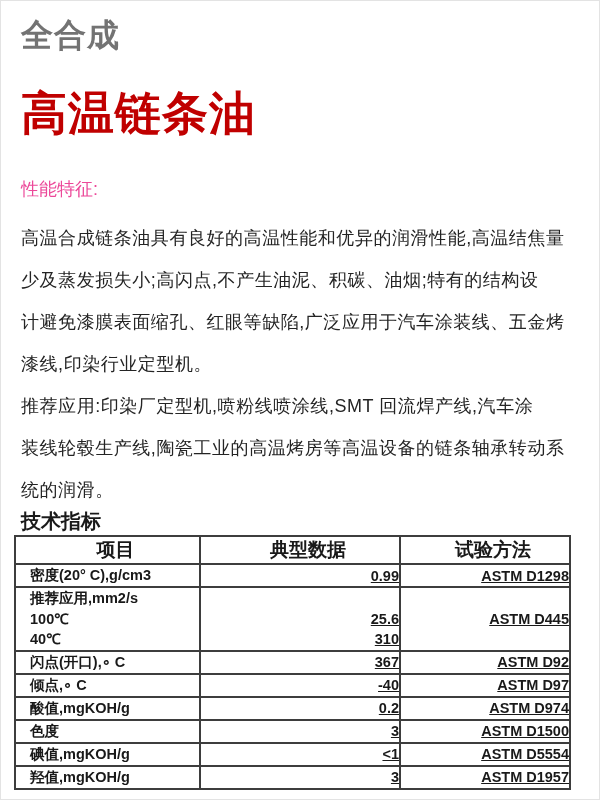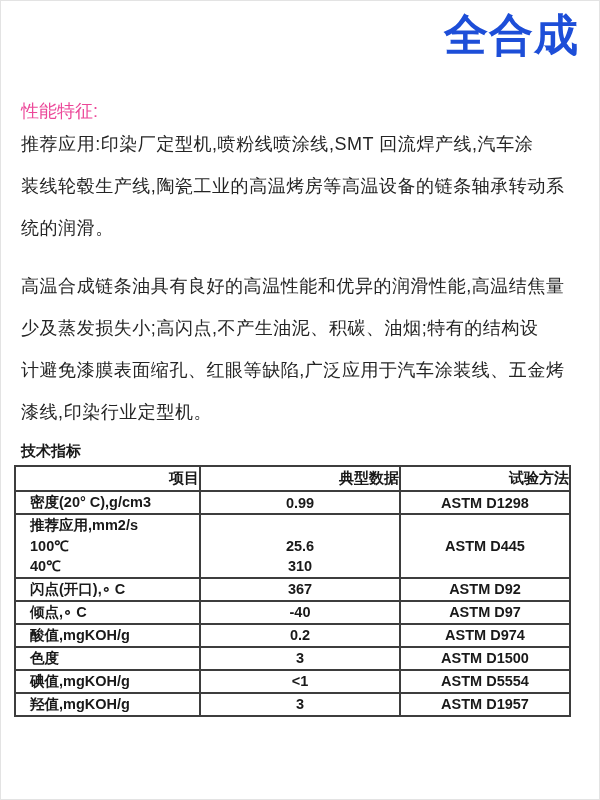--- a/index.html
+++ b/index.html
@@ -8,84 +8,85 @@
     background:#ffffff;
     border:1px solid #e3e3e3;
     box-sizing:border-box;
     overflow:hidden;
     font-family:"Liberation Sans", sans-serif;
     color:#1f1f1f;
   }
   .page{padding:8px 20px 0 20px;}
 
   .title-black{
-    margin:0;font-size:44px;line-height:52px;
-    font-weight:900;color:#1d4ed8;letter-spacing:1px;text-align:right;
+    margin:0;font-size:32px;line-height:52px;
+    font-weight:900;color:#737373;letter-spacing:1px;
   }
   .title-red{
     margin:26px 0 0 0;font-size:46px;line-height:52px;
     font-weight:900;letter-spacing:1px;
   }
 
   .sec-label{margin-top:38px;font-size:18px;line-height:24px;color:#ec4899;}
 
   .para{margin:0;}
   .para.first{margin-top:16px;}
   .pline{
     font-size:18px;line-height:42px;letter-spacing:0.55px;
     white-space:nowrap;color:#242424;
   }
 
-  .table-label{margin-top:8px;font-size:15px;line-height:20px;font-weight:700;color:#1a1a1a;}
+  .table-label{font-size:20px;line-height:20px;font-weight:700;color:#1a1a1a;}
 
   table.spec{
     margin:4px 0 0 -7px;
     width:555px;
     border-collapse:collapse;
     table-layout:fixed;
   }
   .spec th,.spec td{
     border:2px solid #3d3d3d;
     padding:0;
     font-weight:700;
     color:#191919;
   }
-  .spec th{height:23px;font-size:15px;text-align:right;padding-left:16px;}
+  .spec th{height:23px;font-size:19px;text-align:center;padding-left:16px;}
   .spec td{height:21px;font-size:14.5px;vertical-align:middle;}
   td.c1{text-align:left;padding-left:14px;}
-  td.c2,td.c3{text-align:center;}
+  td.c2,td.c3{text-align:right;text-decoration:underline;}
   .ln{height:20.5px;line-height:20.5px;}
   .sq{
     text-decoration-style:wavy;
     text-decoration-color:#e03333;
     text-decoration-thickness:1px;
     text-underline-offset:3px;
   }
 </style>
 </head>
 <body>
 
 <div class="page">
 
   <h1 class="title-black">全合成</h1>
 
+  <h1 class="title-red" id="title-red" style="color: rgb(192, 0, 0);">高温链条油</h1>
 
   <div class="sec-label">性能特征:</div>
-
-  <div class="para">
-      <div class="pline">推荐应用:印染厂定型机,喷粉线喷涂线,SMT 回流焊产线,汽车涂</div>
-      <div class="pline">装线轮毂生产线,陶瓷工业的高温烤房等高温设备的链条轴承转动系</div>
-      <div class="pline">统的润滑。</div>
-    </div>
 
   <div class="para first">
       <div class="pline">高温合成链条油具有良好的高温性能和优异的润滑性能,高温结焦量</div>
       <div class="pline">少及蒸发损失小;高闪点,不产生油泥、积碳、油烟;特有的结构设</div>
       <div class="pline">计避免漆膜表面缩孔、红眼等缺陷,广泛应用于汽车涂装线、五金烤</div>
       <div class="pline">漆线,印染行业定型机。</div>
+    </div>
+
+  <div class="para">
+      <div class="pline">推荐应用:印染厂定型机,喷粉线喷涂线,SMT 回流焊产线,汽车涂</div>
+      <div class="pline">装线轮毂生产线,陶瓷工业的高温烤房等高温设备的链条轴承转动系</div>
+      <div class="pline">统的润滑。</div>
     </div>
 
   <div class="table-label">技术指标</div>
 
   <table class="spec">
     <colgroup>
       <col style="width:185px">
         <col style="width:200px">
         <col style="width:170px">
     </colgroup>

